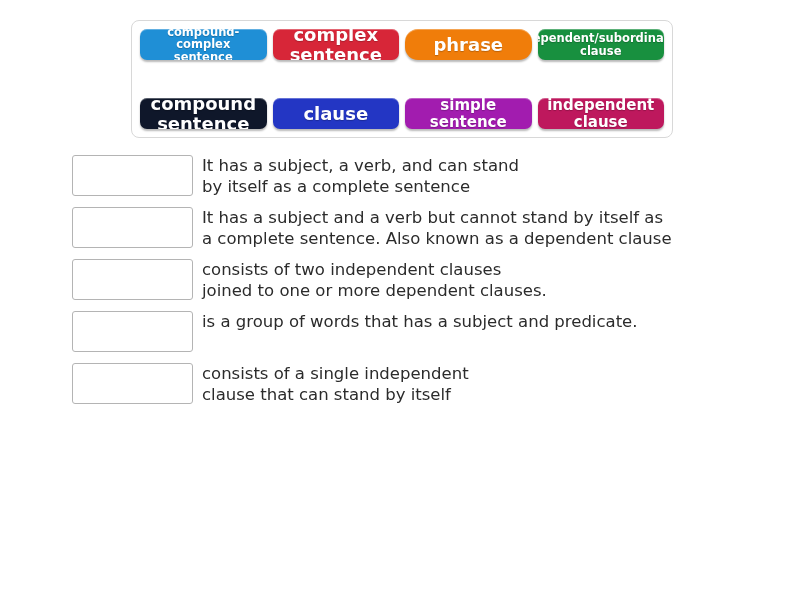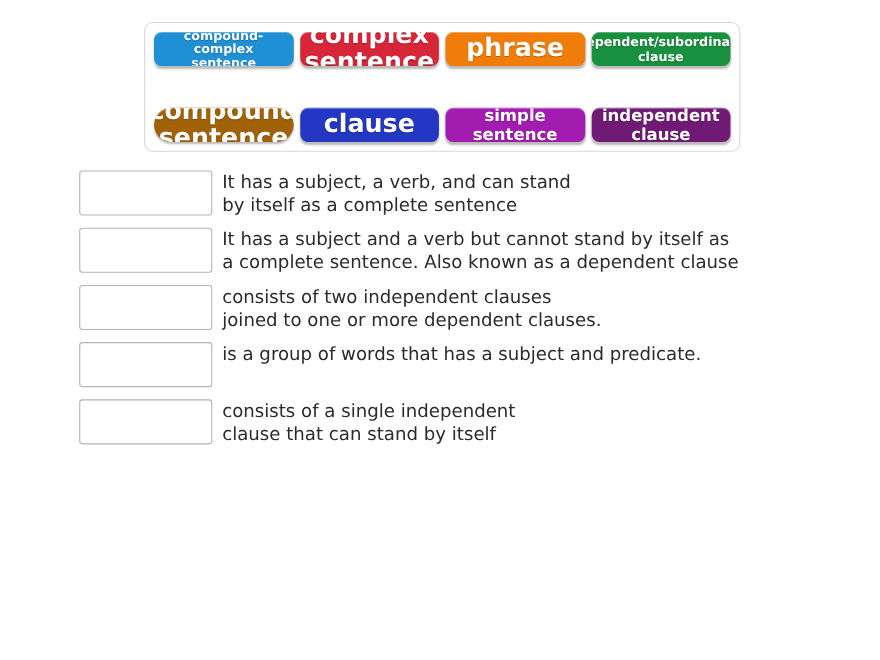--- a/index.html
+++ b/index.html
@@ -51,21 +51,21 @@
     box-sizing: border-box;
     padding: 2px 4px;
     box-shadow: 0 2px 2px rgba(0,0,0,0.28), inset 0 1px 0 rgba(255,255,255,0.30);
     text-shadow: 0 1px 1px rgba(0,0,0,0.22);
     overflow: hidden;
     cursor: pointer;
     user-select: none;
   }
   .tile.fs-small  { font-size: 11.5px; }
   .tile.fs-medium { font-size: 15px; }
-  .tile.fs-large  { font-size: 23px; }
+  .tile.fs-large  { font-size: 18px; }
 
   
   #question-list {
     position: absolute;
     left: 72px;
     top: 155px;
     width: 700px;
   }
   .question-row {
     display: flex;
@@ -95,31 +95,31 @@
 </style>
 </head>
 <body>
 
 <div id="tile-bank">
   <div class="tile-row">
       <div class="tile fs-small" style="background: rgb(31, 143, 214); white-space: pre-line;">compound-complex
 sentence</div>
       <div class="tile fs-large" style="background: rgb(215, 38, 56); white-space: pre-line;">complex
 sentence</div>
-      <div class="tile fs-large" style="background: rgb(240, 125, 10); white-space: pre-line;">phrase</div>
+      <div class="tile fs-large" style="background: rgb(240, 125, 10); white-space: pre-line; border-radius: 13px;">phrase</div>
       <div class="tile fs-small" style="background: rgb(24, 144, 63); white-space: pre-line;">dependent/subordinate
 clause</div>
     </div>
   <div class="tile-row">
-      <div class="tile fs-large" style="background: #a16207; white-space: pre-line; border-radius: 20px;">compound
+      <div class="tile fs-large" style="background: #0f172a; white-space: pre-line;">compound
 sentence</div>
       <div class="tile fs-large" style="background: rgb(35, 54, 196); white-space: pre-line;">clause</div>
       <div class="tile fs-medium" style="background: #a21caf; white-space: pre-line;">simple
 sentence</div>
-      <div class="tile fs-medium" style="background: #701a75; white-space: pre-line;">independent
+      <div class="tile fs-medium" style="background: #be185d; white-space: pre-line;">independent
 clause</div>
     </div>
 </div>
 
 <div id="question-list">
     <div class="question-row">
       <div class="drop-zone"></div>
       <div class="question-text">It has a subject, a verb, and can stand
 by itself as a complete sentence</div>
     </div>

